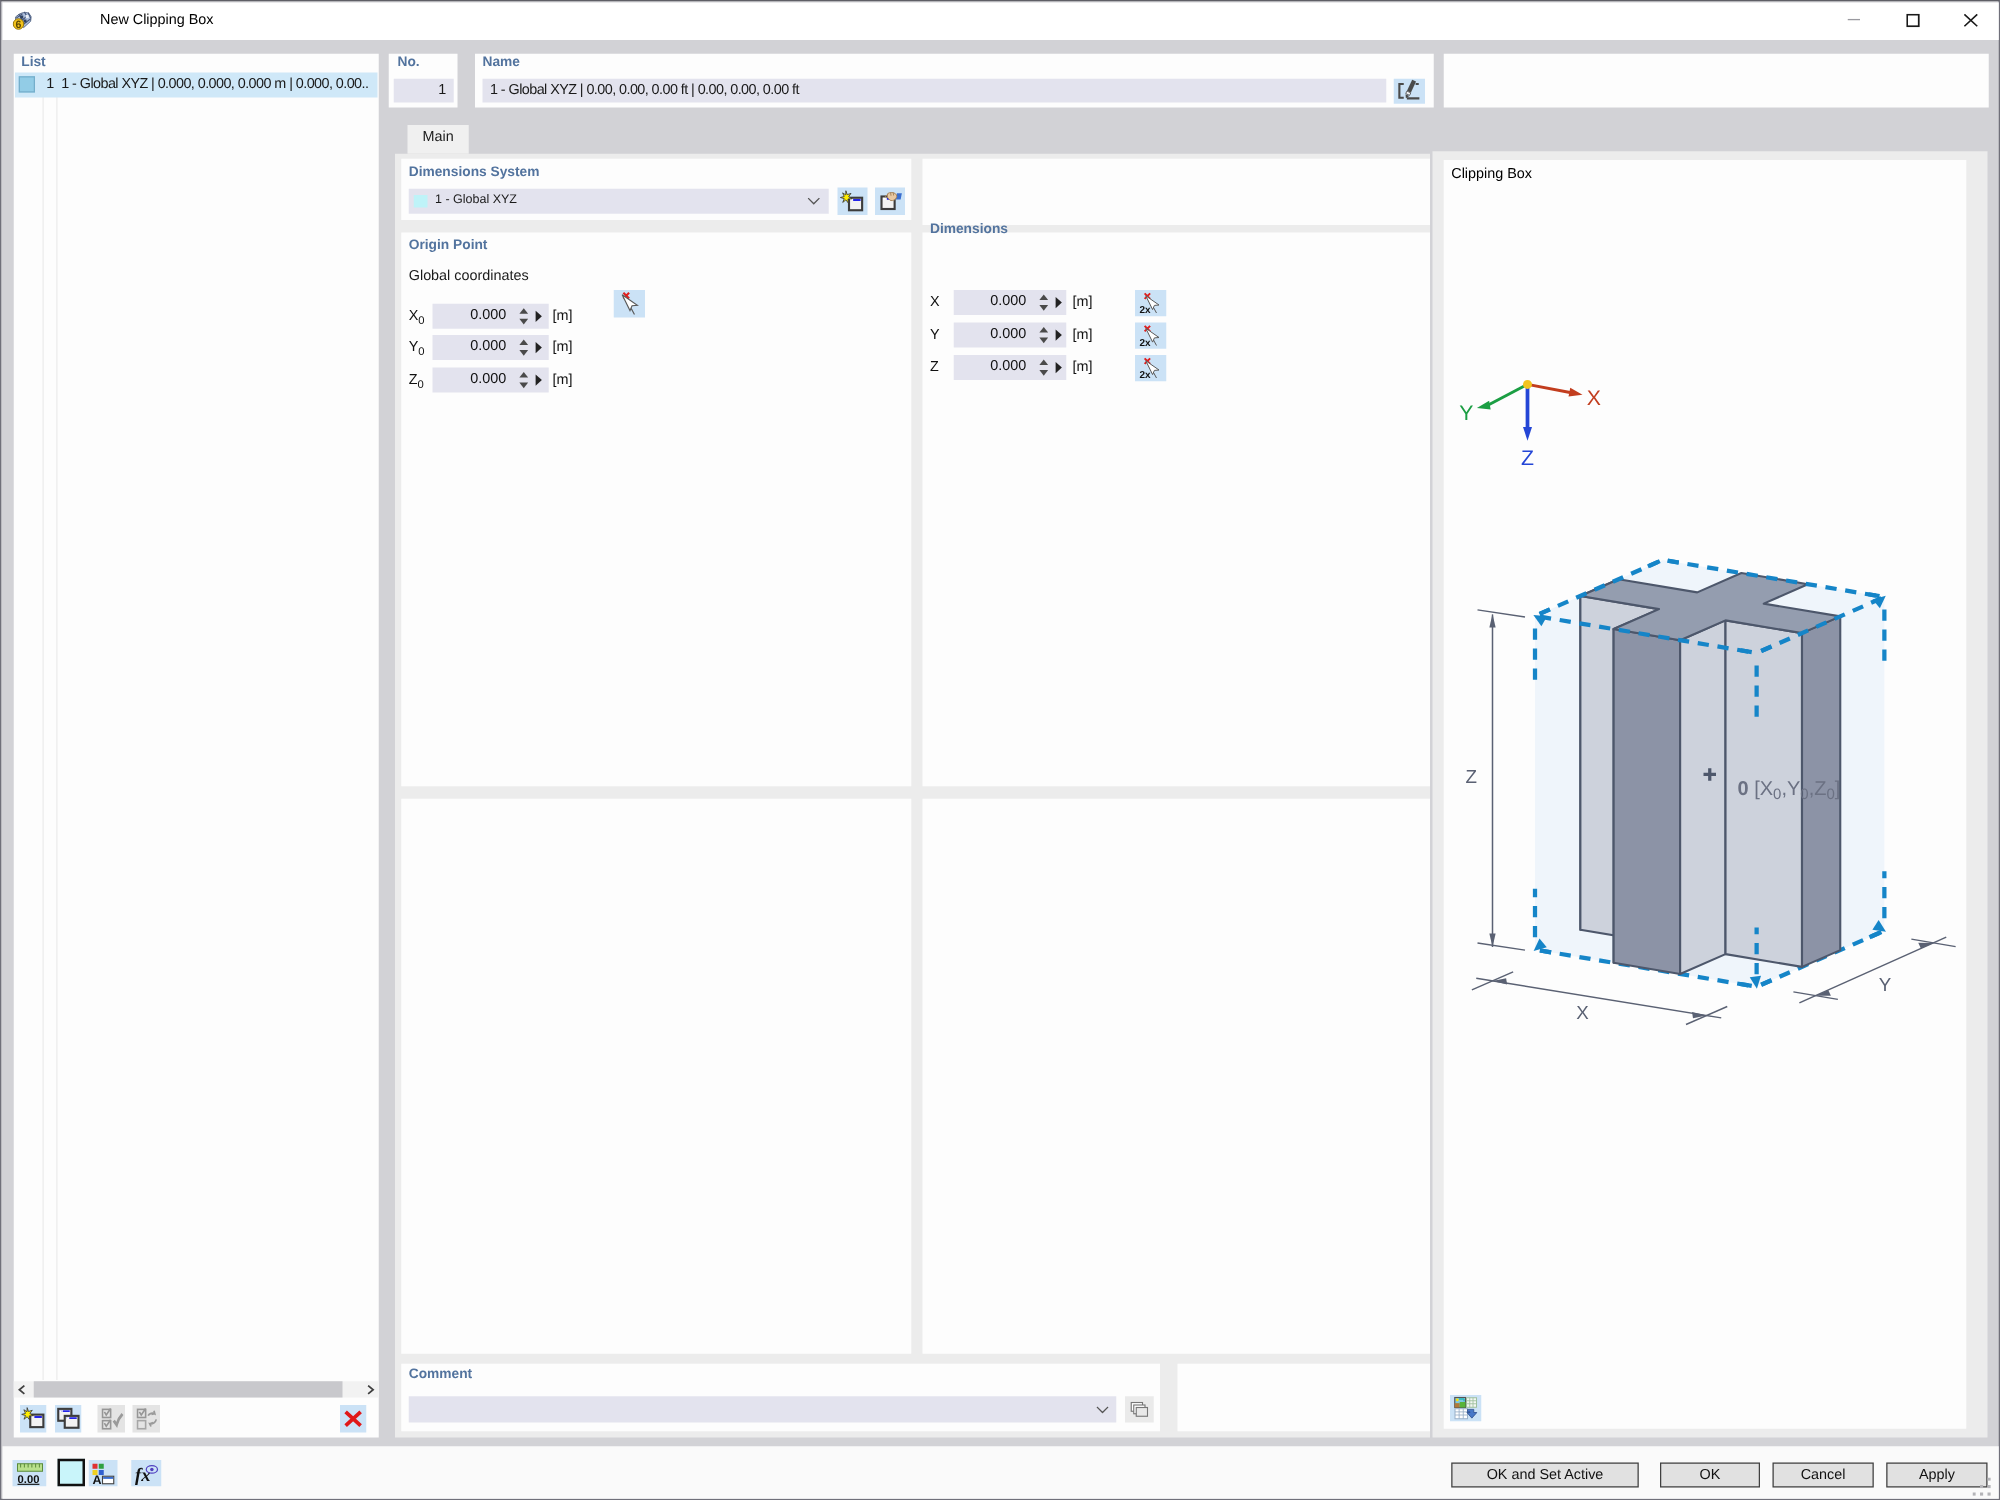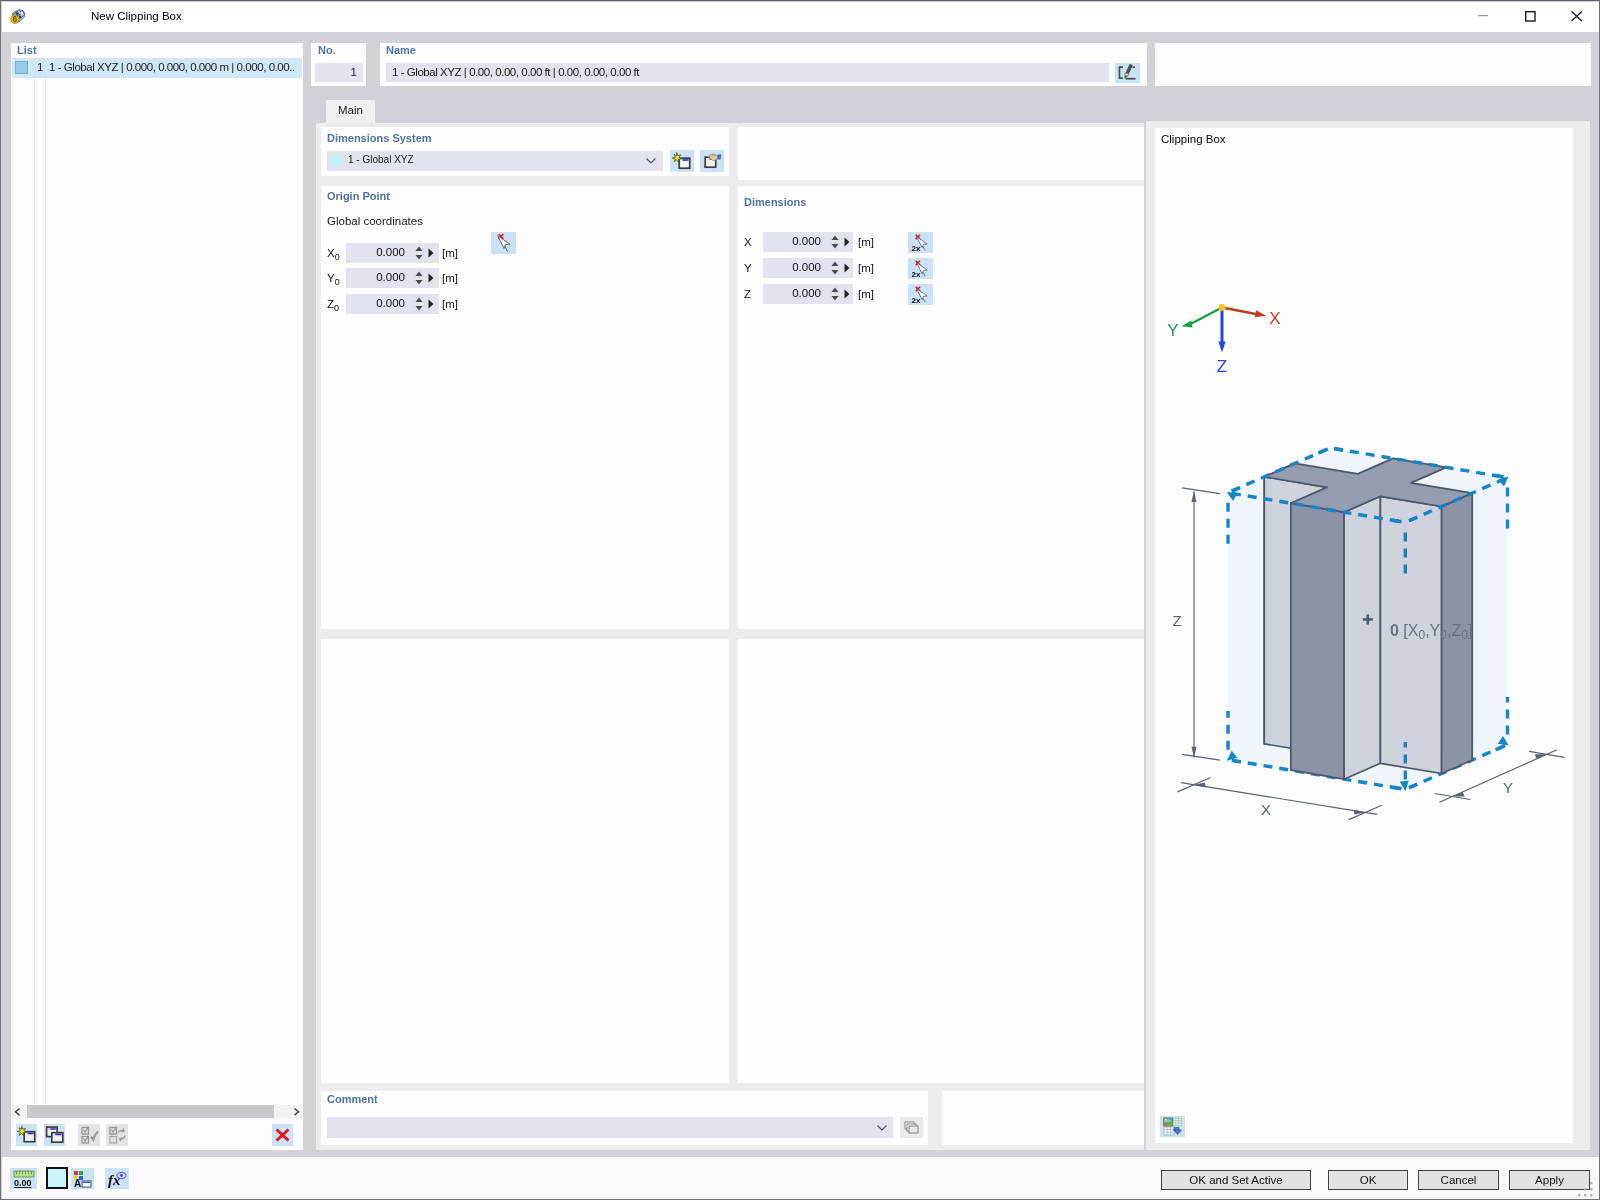--- a/index.html
+++ b/index.html
@@ -26,21 +26,21 @@
 <div class="abs" style="left:1px;top:1px;width:1598px;height:30px;background:#ffffff;"></div>
 <svg class="abs" style="left:9px;top:7px;" width="17" height="17" viewBox="0 0 17 17">
   <path d="M2.5,5.5 Q8,0.5 13,2.5 Q16,5 14.5,9 L9,14 Q4,12 2.5,9 Z" fill="#aebfdd" stroke="#4e5f7e" stroke-width="0.7"></path>
   <path d="M5,3.2 L7.5,7.5 M9.5,1.5 L12,6 M12.5,2 L14.5,6.5 M3,6.5 L8,3 M5,10 L13,4 M7.5,12.5 L14.5,7" stroke="#44567a" stroke-width="0.9" fill="none"></path>
   <rect x="6.2" y="4.4" width="2.4" height="2.4" fill="#2e4060"></rect>
   <rect x="10.6" y="4" width="2.4" height="2.4" fill="#e8edf6"></rect>
   <rect x="8.8" y="7.6" width="2.4" height="2.4" fill="#2e4060"></rect>
   <circle cx="4.8" cy="11.2" r="4.2" fill="#f4c41c" stroke="#96770a" stroke-width="0.8"></circle>
   <text x="4.8" y="14.2" font-size="8.5" font-weight="bold" fill="#5f4a04" text-anchor="middle" font-family="Liberation Sans,sans-serif">6</text>
 </svg>
-<div class="abs" style="left:42px;top:9px;font-size:11.5px;color:#000;padding-left:48px;">New Clipping Box</div>
+<div class="abs" style="left:31px;top:9px;font-size:11.5px;color:#000;padding-left:48px;">New Clipping Box</div>
 
 <svg class="abs" style="left:1477px;top:14px;" width="12" height="2">
     <rect width="10" height="1.2" fill="#9a9aa0"></rect>
   </svg>
 <svg class="abs" style="left:1524px;top:10px;" width="11" height="11">
     <rect x="0.7" y="0.7" width="9.3" height="9.3" fill="none" stroke="#1a1a1a" stroke-width="1.4"></rect>
   </svg>
 <svg class="abs" style="left:1570px;top:10px;" width="12" height="11">
   <path d="M0.5,0.5 L10.8,10 M10.8,0.5 L0.5,10" stroke="#1a1a1a" stroke-width="1.3" fill="none"></path>
 </svg>
@@ -192,21 +192,21 @@
     <polygon points="0.5,0.5 5.5,5 0.5,9.5" fill="#222"></polygon>
   </svg>
 <div class="unit" style="left:441px;top:297px;">[m]</div>
 <div class="bluebtn" style="left:490px;top:231px;width:25px;height:22px;"></div>
 <svg class="abs" style="left:492px;top:232px;" width="21" height="20" viewBox="0 0 21 20">
   <path d="M1.2,1.2 L5.8,5.8 M5.8,1.2 L1.2,5.8" stroke="#e02020" stroke-width="1.7" transform="translate(4.5,0)"></path>
   <path d="M0.8,0.8 L7.6,14.6 L9.4,10.4 L14,10 Z M8.5,12.5 L11.5,18" fill="#fff" stroke="#5a5a5a" stroke-width="1" transform="translate(4,2) scale(0.92)"></path>
 </svg>
 
 <div class="panel" style="left:737px;top:185px;width:406px;height:443px;"></div>
-<div class="abs hd" style="left:743px;top:195px;text-align:right;">Dimensions</div>
+<div class="abs hd" style="left:743px;top:176px;text-align:right;">Dimensions</div>
 <div class="rowlab" style="left:743px;top:235px;">X</div>
 <div class="field" style="left:762px;top:231px;width:90px;height:20px;"></div>
 <div class="val" style="left:762px;top:234px;width:58px;">0.000</div>
 <svg class="abs" style="left:830px;top:234px;" width="8" height="14">
     <polygon points="4,0.5 7.5,5 0.5,5" fill="#4a4a4a"></polygon>
     <polygon points="4,13.5 7.5,9 0.5,9" fill="#4a4a4a"></polygon>
   </svg>
 <svg class="abs" style="left:843px;top:236px;" width="6" height="10">
     <polygon points="0.5,0.5 5.5,5 0.5,9.5" fill="#222"></polygon>
   </svg>

